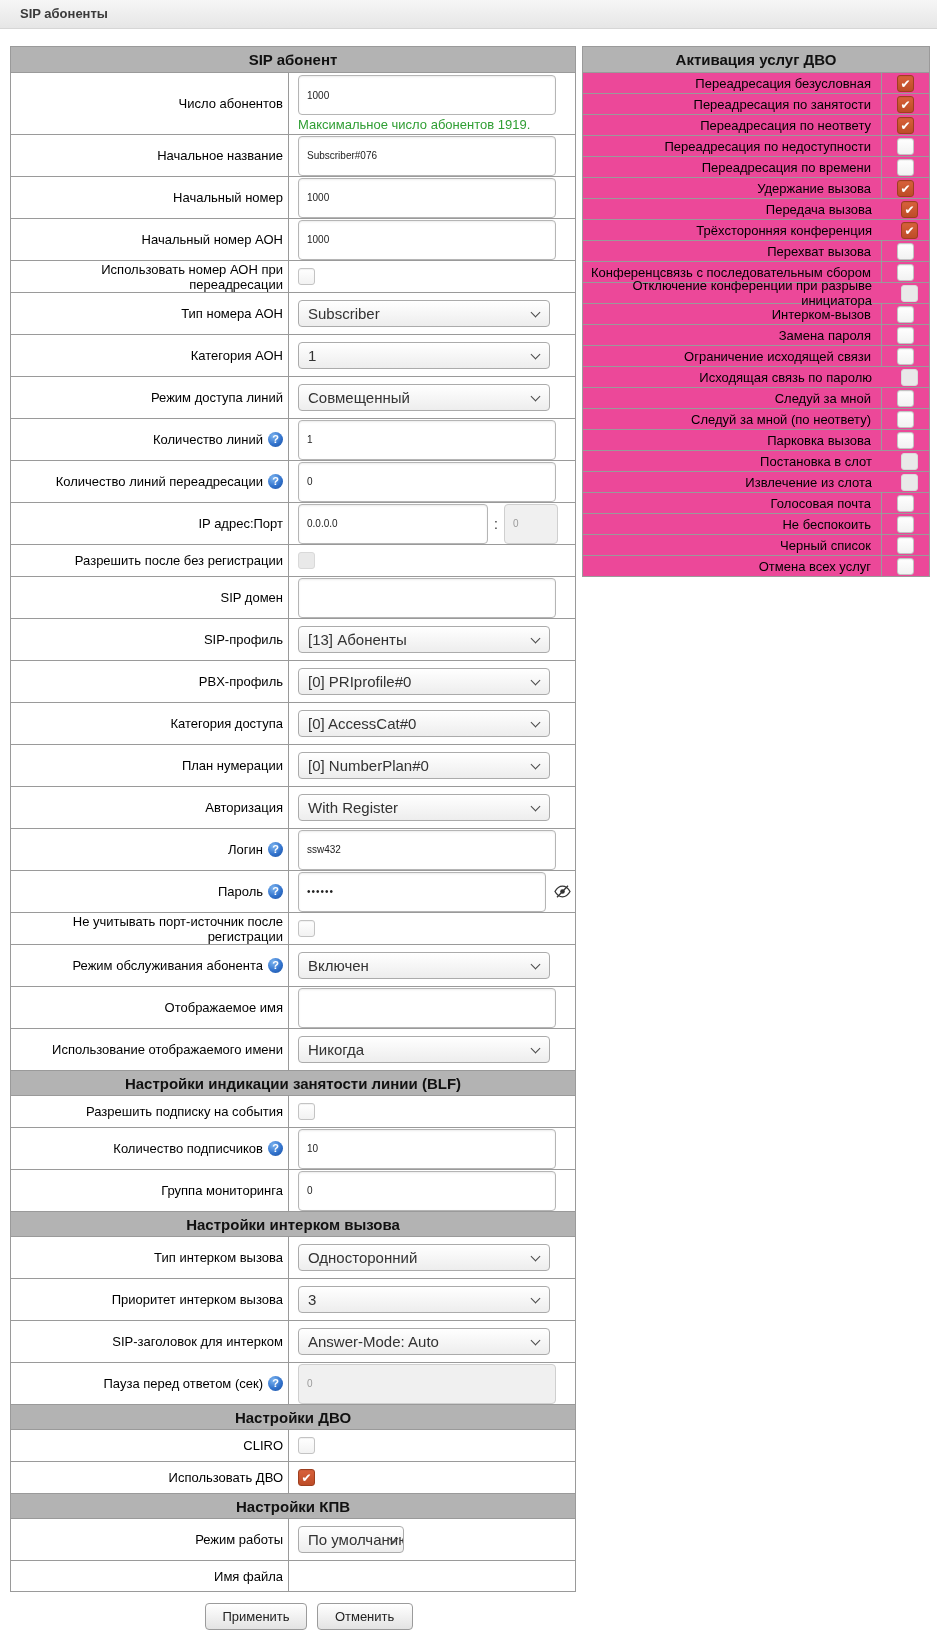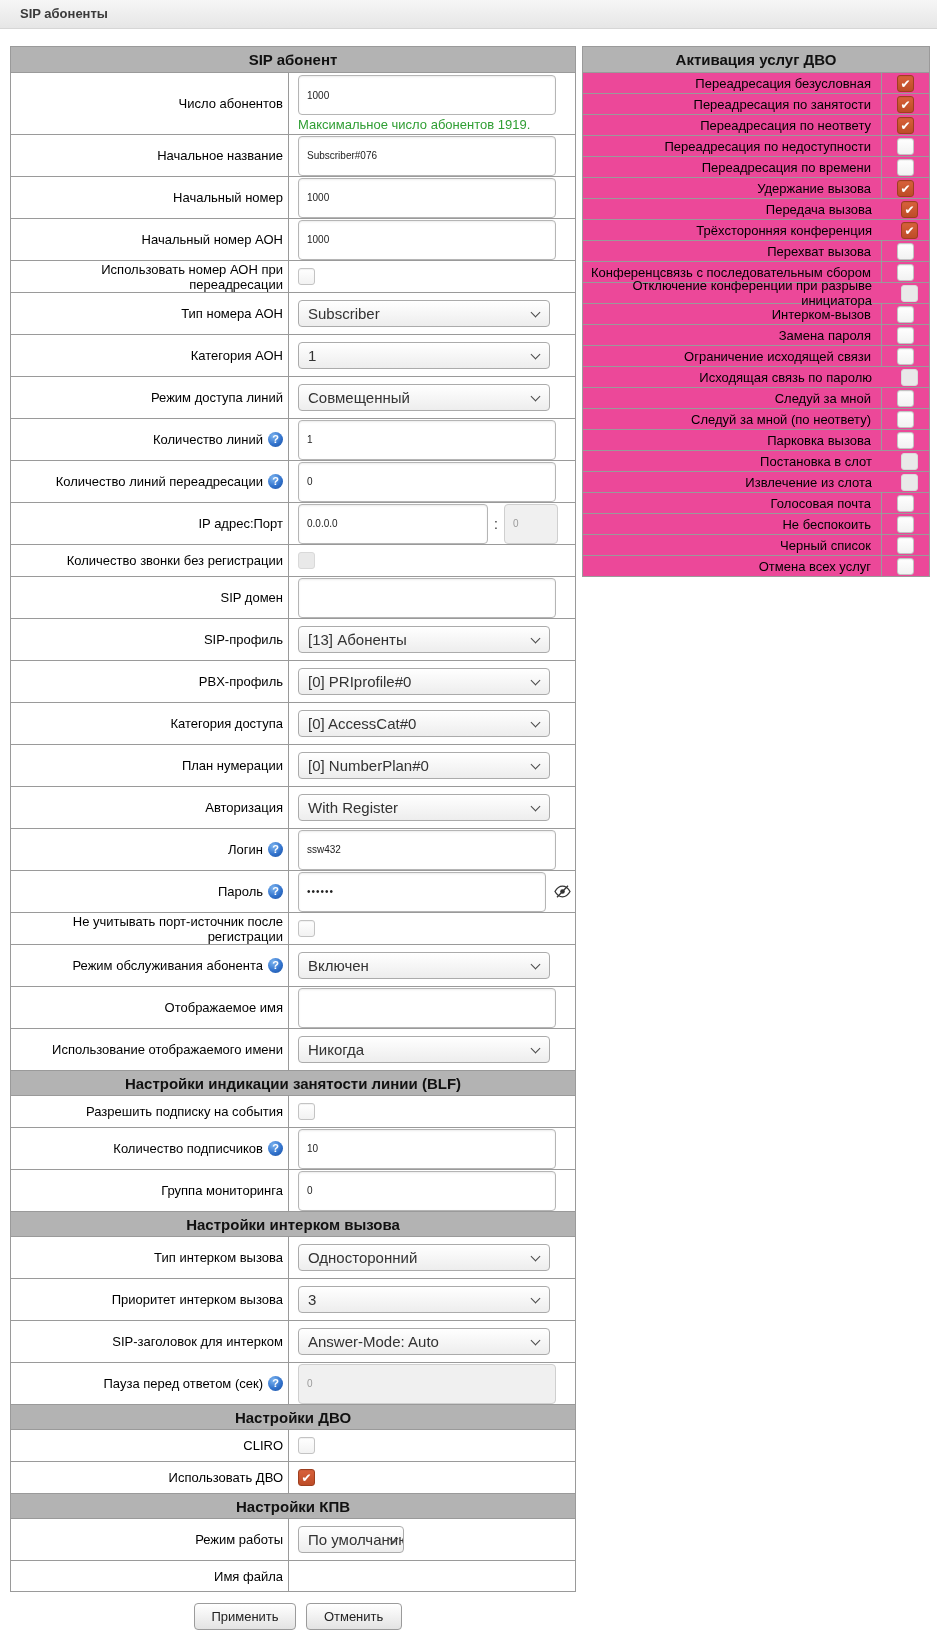--- a/index.html
+++ b/index.html
@@ -95,21 +95,21 @@
   .slabel{
     flex:1;border-right:1px solid #9a9a9a;
     display:flex;align-items:center;justify-content:flex-end;
     text-align:right;padding-right:10px;font-size:13px;color:#000;
   }
   .scheck{width:47px;flex:none;display:flex;align-items:center;justify-content:center;}
   .sitem.shift .slabel{border-right:none;}
   .sitem.shift .scheck{justify-content:flex-end;padding-right:11px;}
   
   .actions{
-    position:absolute;left:15px;top:1603px;width:566px;
+    position:absolute;left:26px;top:1603px;width:566px;
     display:flex;justify-content:center;gap:10px;
   }
   .btn{
     min-width:96px;height:27px;padding:0 16px;
     border:1px solid #9b9b9b;border-radius:4px;
     background:linear-gradient(#ffffff,#e3e3e3);
     font-size:13px;color:#222;font-family:"Liberation Sans",sans-serif;cursor:pointer;
   }
 </style>
 </head>
@@ -216,21 +216,21 @@
         <span>IP адрес:Порт</span>
       </div>
       <div class="tfield">
         <input class="tinput ip" type="text" value="0.0.0.0" style="">
         <span class="colon">:</span>
         <input class="tinput port" type="text" disabled="" value="0" style="">
       </div>
     </div>
     <div class="trow cbrow">
       <div class="tlabel">
-        <span>Количество звонки без регистрации</span>
+        <span>Разрешить после без регистрации</span>
       </div>
       <div class="tfield">
         <span class="cb off"></span>
       </div>
     </div>
     <div class="trow">
       <div class="tlabel">
         <span>SIP домен</span>
       </div>
       <div class="tfield">

